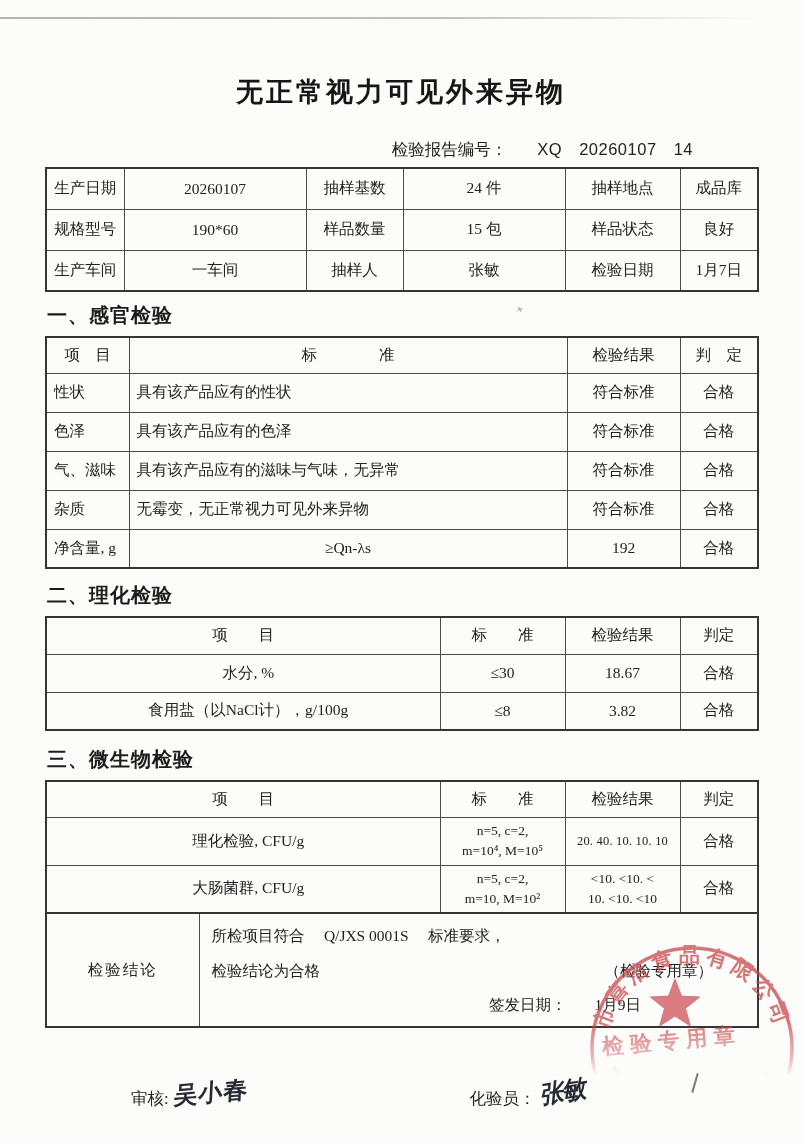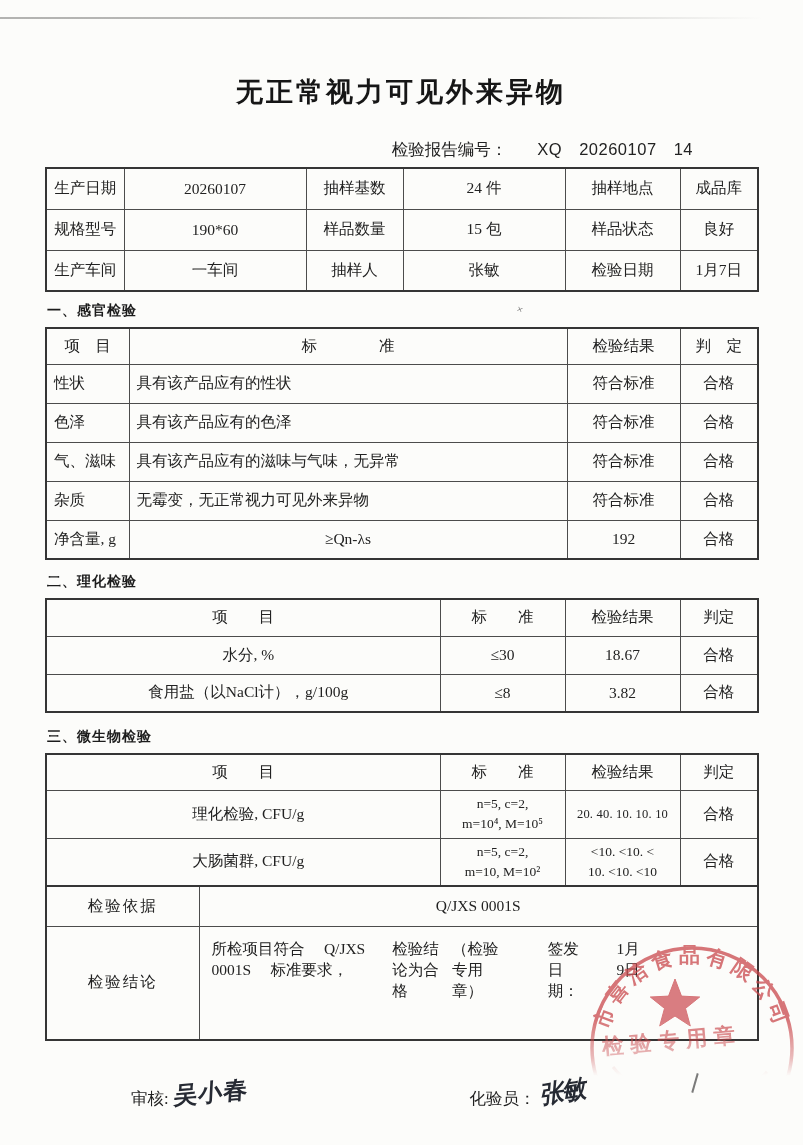--- a/index.html
+++ b/index.html
@@ -42,28 +42,28 @@
   .t2 td.item, .t2 td.std { text-align:left; padding-left:7px; }
   .t2 td.std-center { text-align:center; padding-left:0; }
   .t3 th { height:37px; }
   .t3 td { height:38px; }
   .t3 td.item, .t4 td.item { text-align:center; padding-left:10px; }
   .t4 th { height:36px; }
   .t4 td { height:48px; }
   .small2 { font-size:13.5px; line-height:1.45; }
   .result-tight { font-size:12.5px; white-space:nowrap; letter-spacing:.2px; }
 
-  .sec-heading { font-size:14px; font-weight:700; color:#1c1c1c; margin:10px 0 7px 2px; letter-spacing:1px; }
+  .sec-heading { font-size:20px; font-weight:700; color:#1c1c1c; margin:10px 0 7px 2px; letter-spacing:1px; }
   .sec-heading.h2 { margin-top:13px; }
   .sec-heading.h3 { margin-top:15px; }
 
   .tf { margin-top:-2px; }
   .tf td.lbl { height:40px; letter-spacing:2px; }
   .concl-cell { height:112px; vertical-align:top; text-align:left; }
-  .concl-inner { display:flex; flex-direction:row; justify-content:space-between; height:112px; padding:12px 8px 10px 12px; }
+  .concl-inner { display:flex; flex-direction:column; justify-content:space-between; height:112px; padding:12px 8px 10px 12px; }
   .concl-line2 { display:flex; justify-content:space-between; }
   .concl-line2 .seal-note { margin-right:36px; }
   .concl-line3 { display:flex; justify-content:flex-end; gap:28px; margin-right:108px; }
 
   .sig-row {
     position:absolute; top:1084px; left:45px; width:712px;
     display:flex; align-items:baseline; font-size:16.5px;
   }
   .sig-review { margin-left:86px; display:flex; align-items:baseline; }
   .sig-tester { margin-left:222px; display:flex; align-items:baseline; }
@@ -259,24 +259,20 @@
       </tr>
     </tbody>
       </table>
 
     <table class="tf">
       <colgroup>
           <col style="width:153px">
           <col style="width:559px">
         </colgroup>
       <tbody>
-          <tr>
-        <td class="lbl">检验依据</td>
-        <td>Q/JXS 0001S</td>
-      </tr>
       <tr>
         <td class="lbl">检验结论</td>
         <td class="concl-cell">
           <div class="concl-inner">
             <div>所检项目符合　 Q/JXS 0001S 　标准要求，</div>
             <div class="concl-line2">
               <span>检验结论为合格</span>
               <span class="seal-note">（检验专用章）</span>
             </div>
             <div class="concl-line3">

